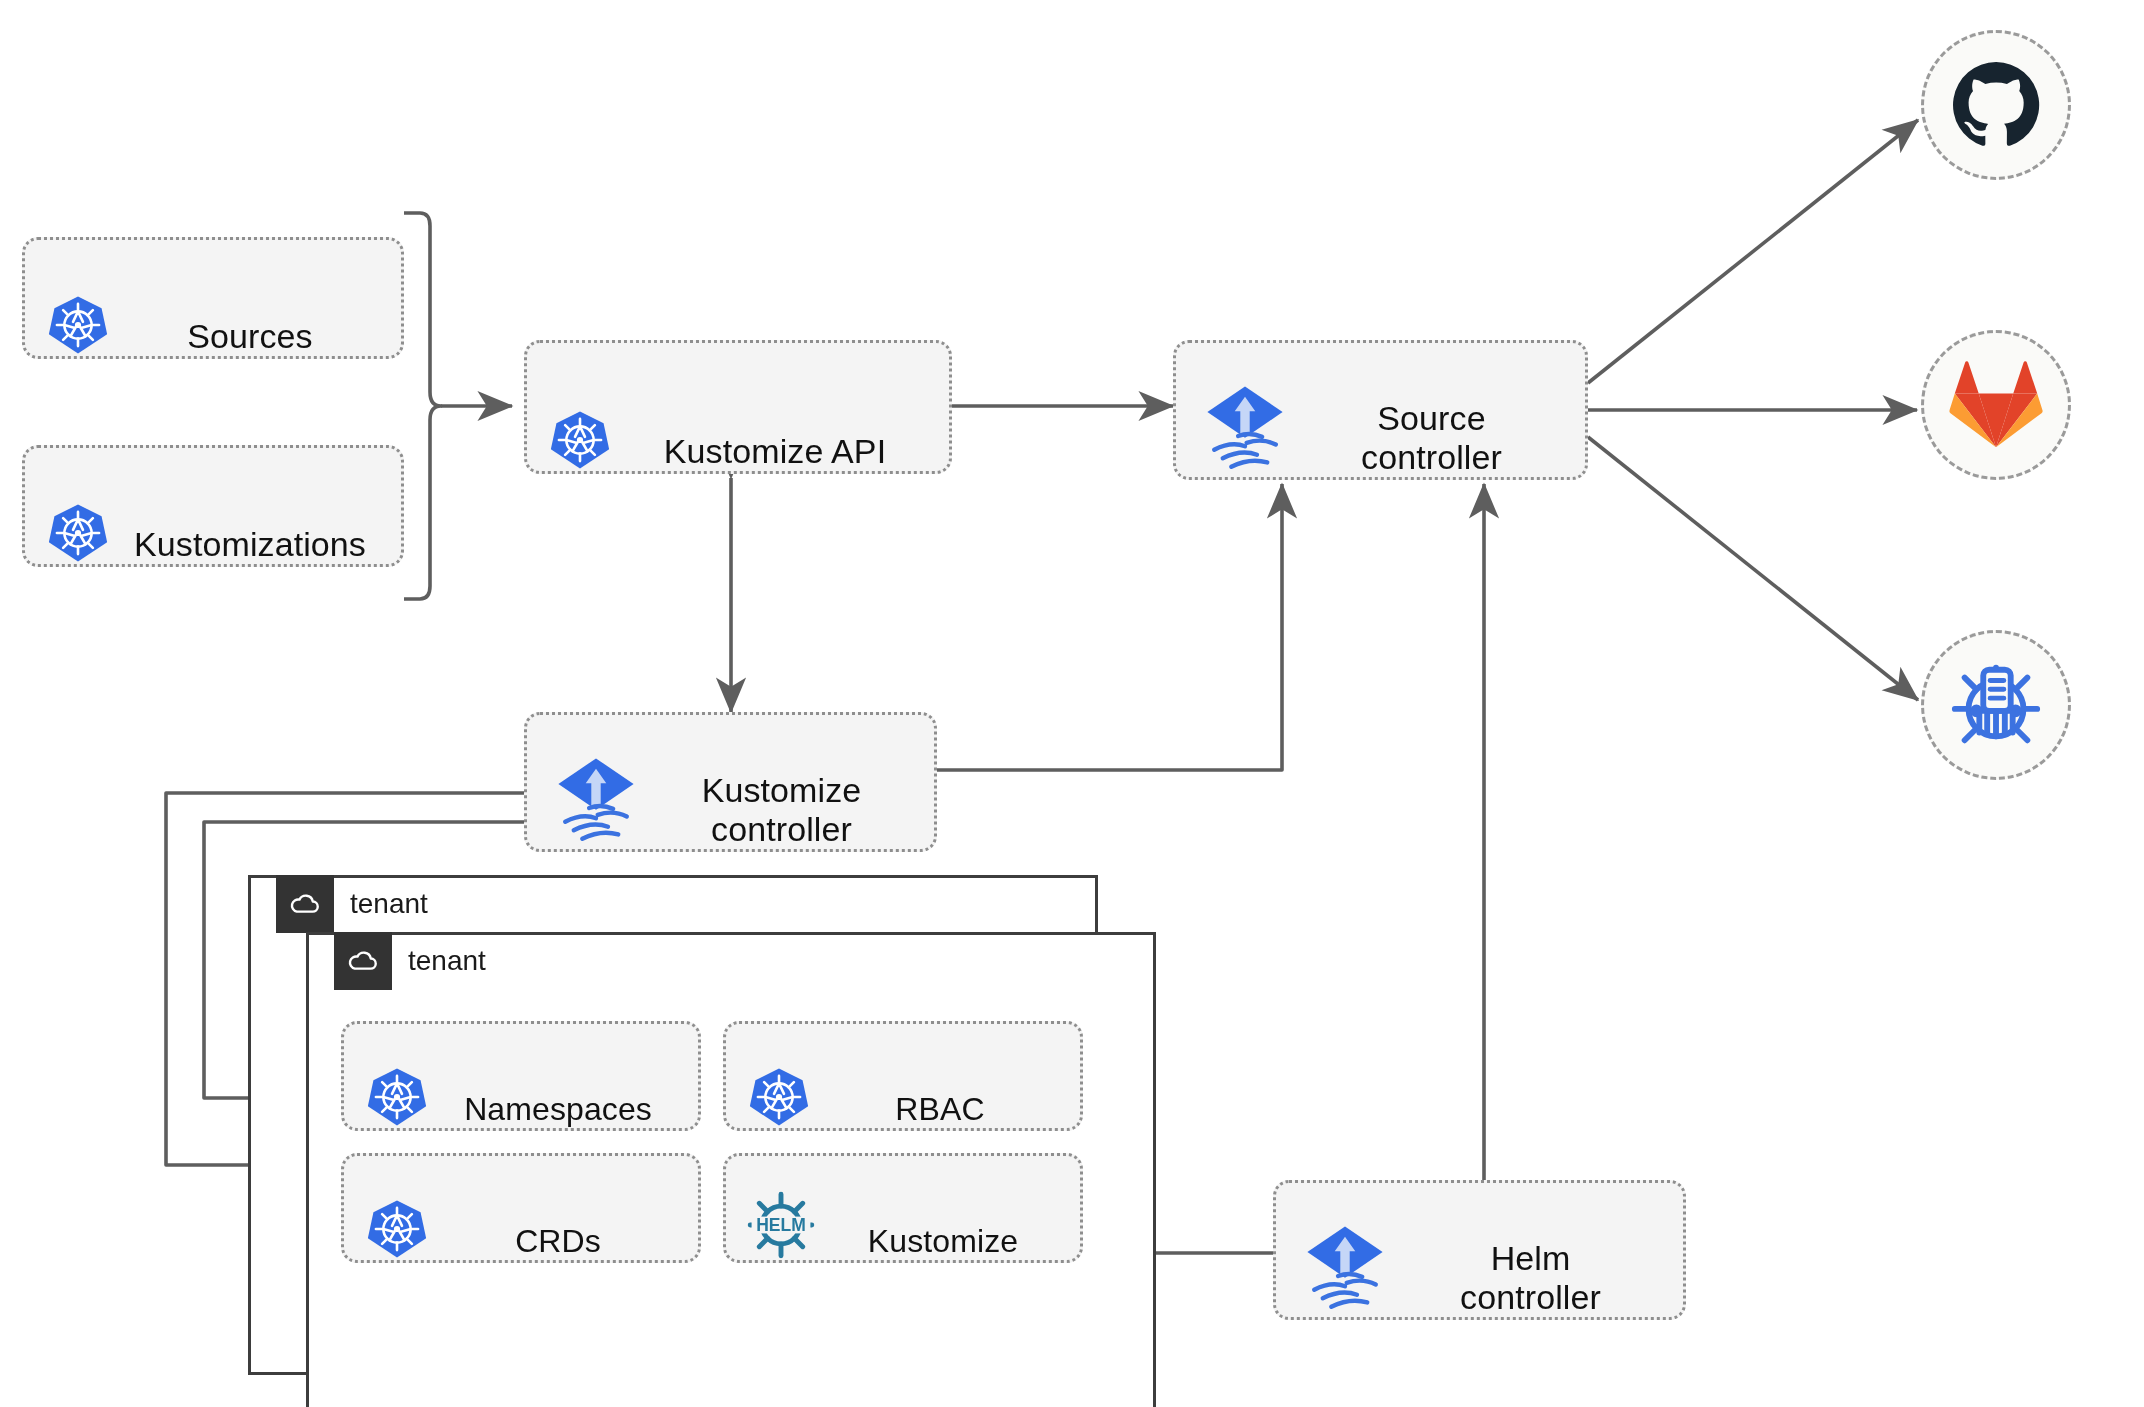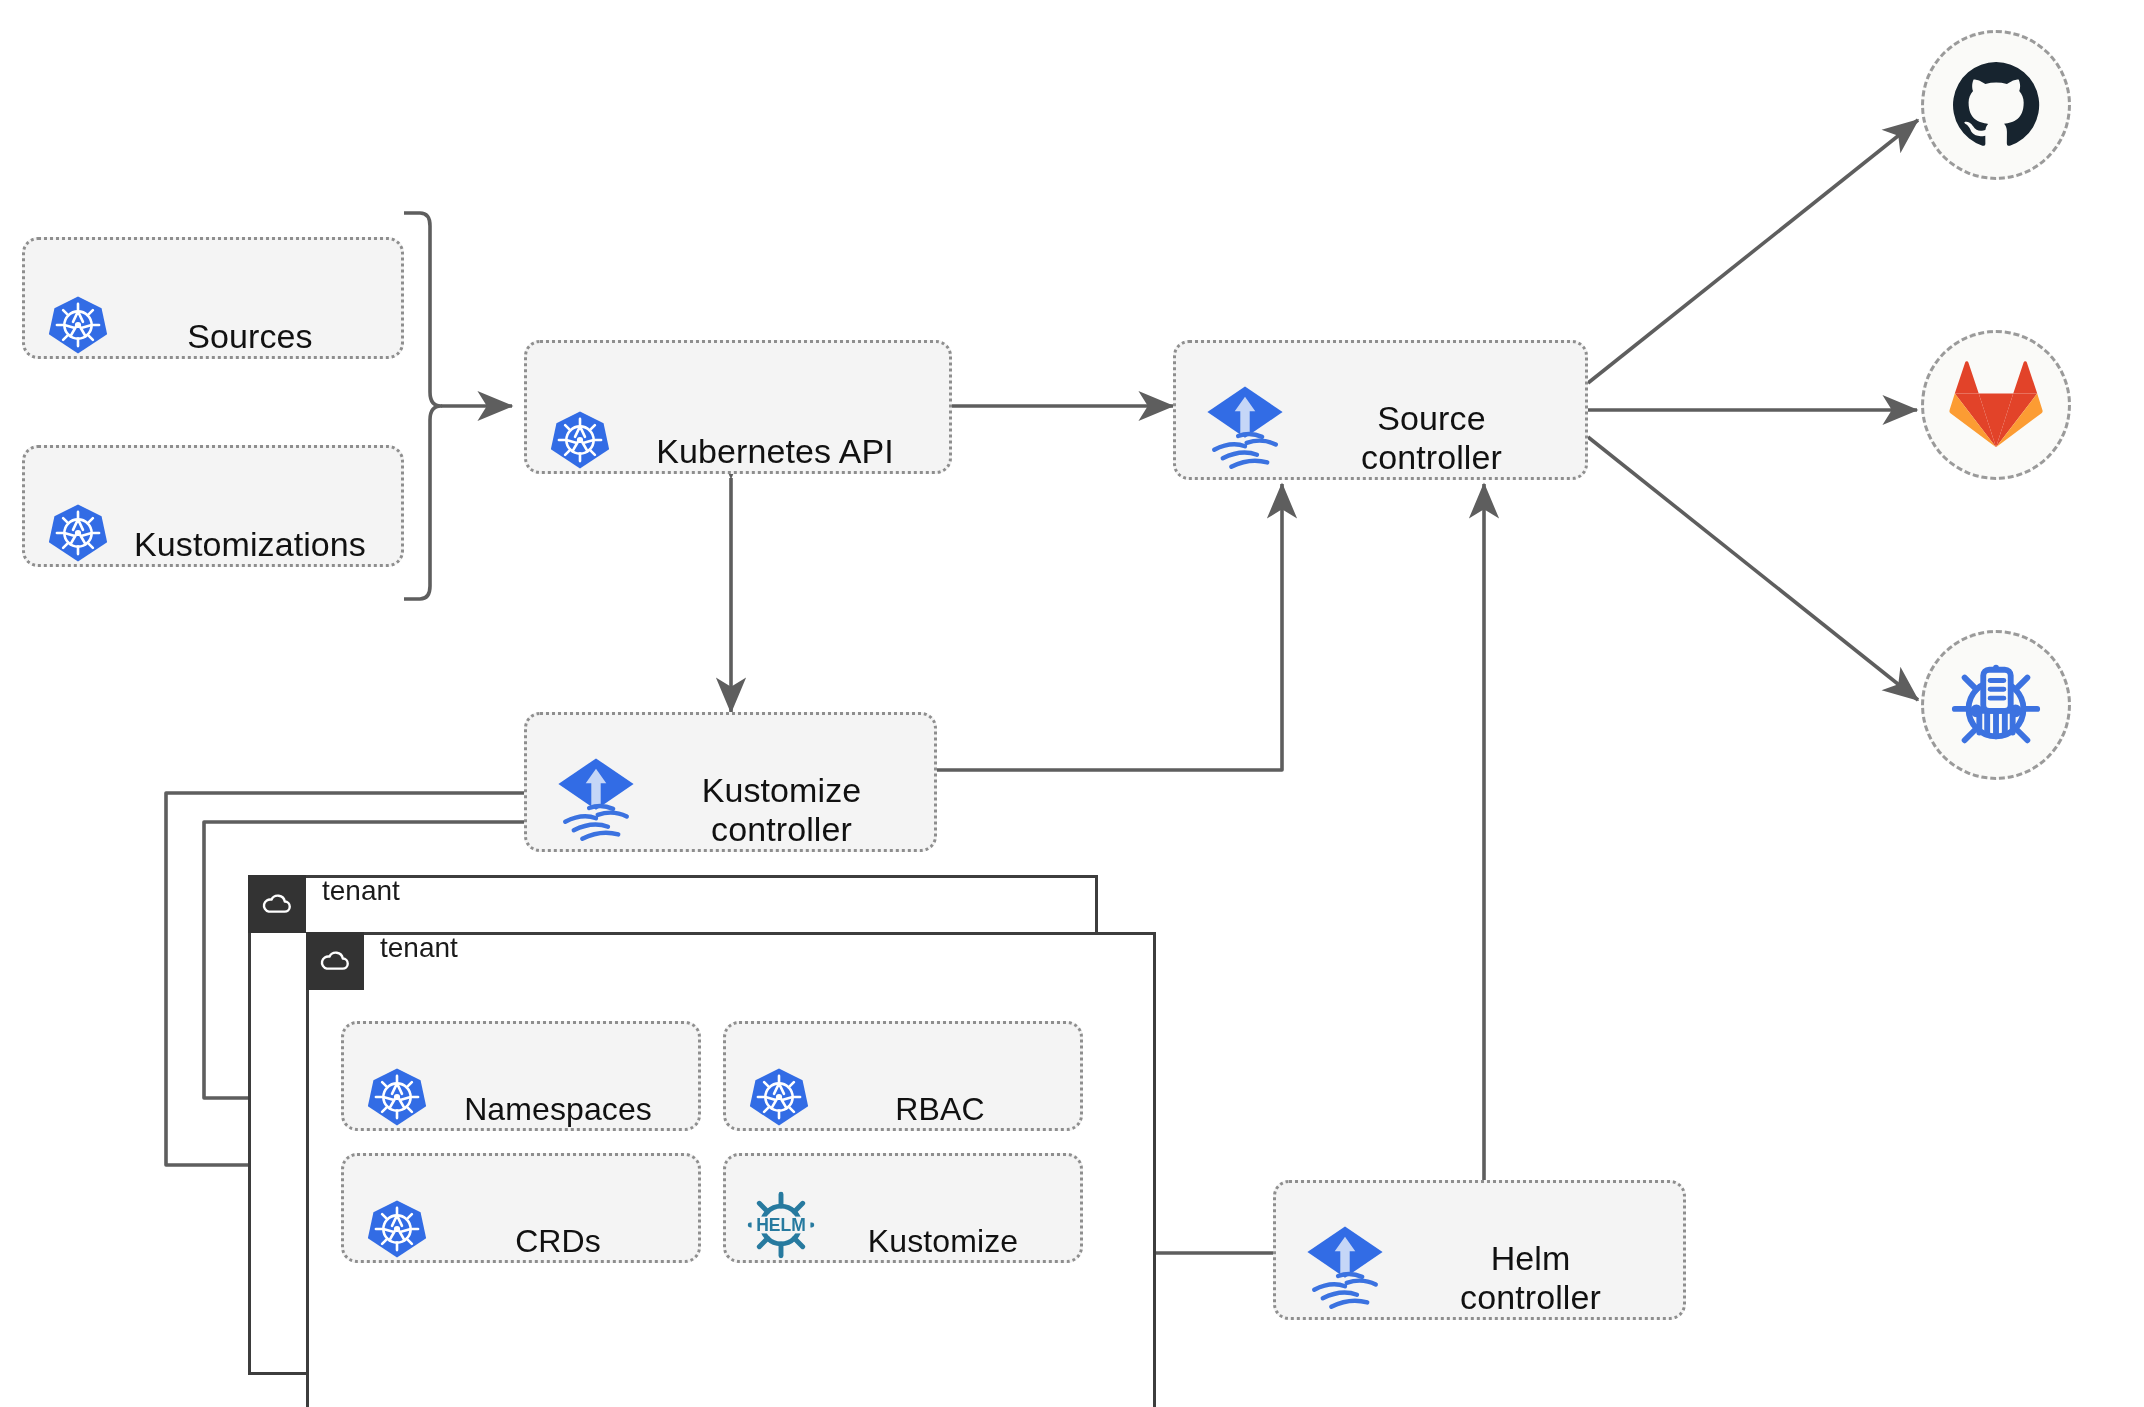--- a/index.html
+++ b/index.html
@@ -65,22 +65,23 @@
     position: absolute;
     background: #ffffff;
     border: 3px solid #3d3d3d;
     z-index: 3;
   }
   .tenant > .tbar {
     position: absolute;
     left: -3px; top: -3px;
     height: 58px;
     display: flex;
-    align-items: flex-start;
+    align-items: center;
     z-index: 4;
+    padding-left: 28px;
   }
   .tenant > .tbar .tbadge {
     width: 58px; height: 58px;
     background: #333333;
     display: flex; align-items: center; justify-content: center;
   }
   .tenant > .tbar .tname {
     margin-left: 16px;
     font-size: 28px;
     color: #1a1a1a;
@@ -301,21 +302,21 @@
           <circle cx="50" cy="50" r="22"></circle>
           <circle cx="50" cy="50" r="5" fill="#ffffff" stroke="none"></circle>
           <path d="M50 28 V16 M50 72 V84 M28 50 H16 M72 50 H84
                    M34.5 34.5 L26 26 M65.5 34.5 L74 26
                    M34.5 65.5 L26 74 M65.5 65.5 L74 74"></path>
           <path d="M50 28 L42 45 M50 28 L58 45 M72 50 L55 55 M28 50 L45 55
                    M38 68 L46 54 M62 68 L54 54"></path>
         </g>
       </svg>
     </span>
-    <span class="lbl">Kubernetes API</span>
+    <span class="lbl">Kustomize API</span>
   </div>
 
   <div class="node" style="left:1173px; top:340px; width:415px; height:140px;">
     <span class="ico flux-wrap">
       <svg viewBox="0 0 100 110" width="86" height="94">
         <polygon points="50,4 94,34 50,64 6,34" fill="#326ce5"></polygon>
         <path d="M50 16 L62 33 H55.5 V62 H44.5 V33 H38 Z" fill="#c5d6f7"></path>
         <g stroke="#3b72e0" stroke-width="5.2" stroke-linecap="round" fill="none">
           <path d="M14 78 Q34 68 50 74"></path>
           <path d="M24 88 Q46 77 64 84"></path>

